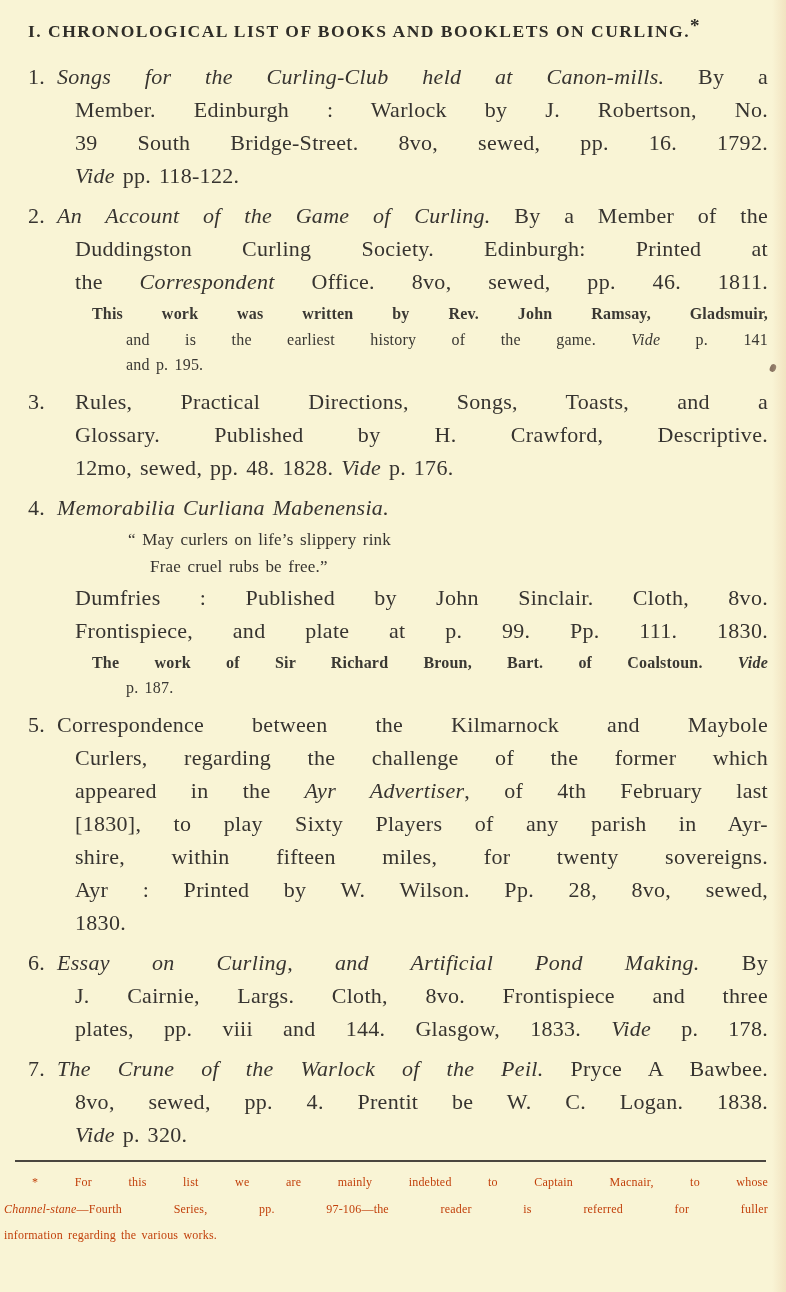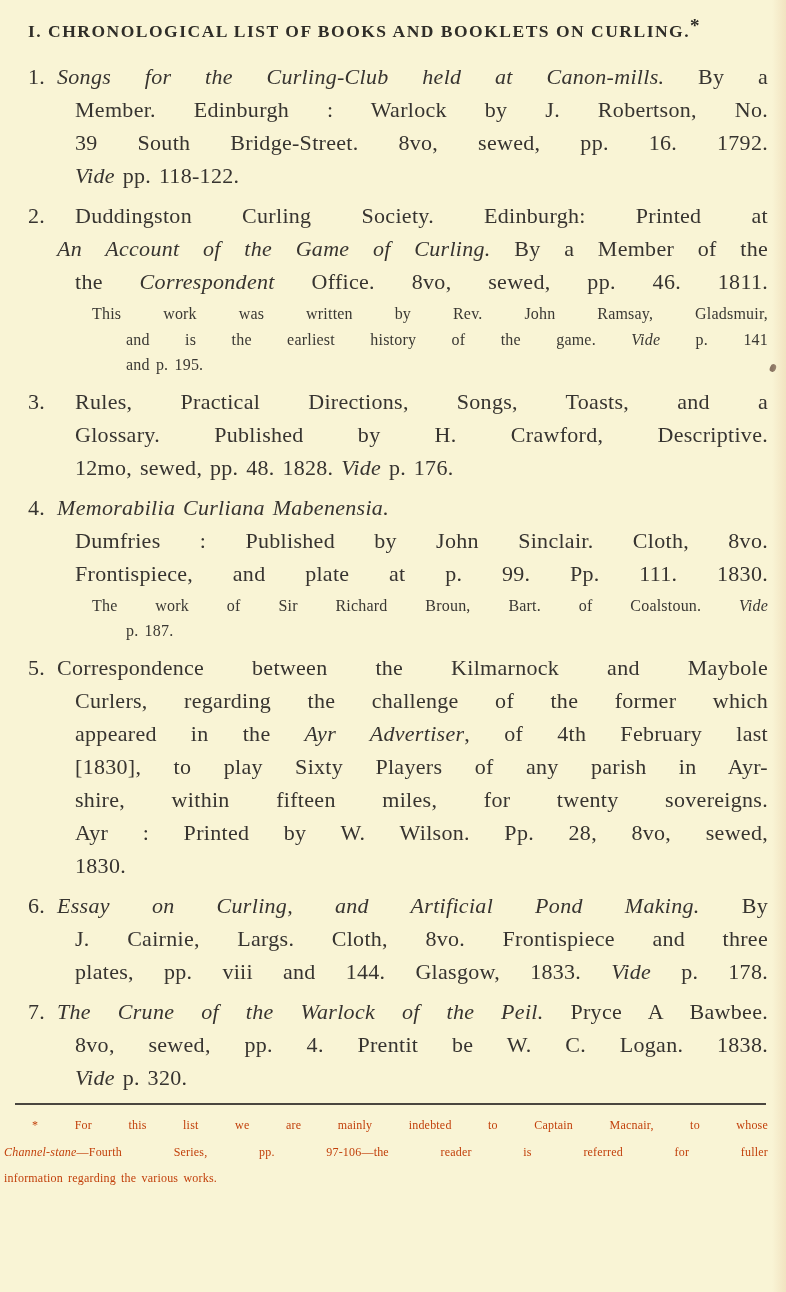--- a/index.html
+++ b/index.html
@@ -15,21 +15,21 @@
   }
   .header sup{font-size:19px;letter-spacing:0;vertical-align:5px;}
   .entry{position:relative;margin-left:47px;margin-top:7px;font-size:22px;line-height:33px;letter-spacing:0.3px;}
   #entries > .entry:first-child{margin-top:0;}
   .entry .num{position:absolute;left:-47px;top:0;width:40px;}
   .bl{text-align:justify;text-align-last:justify;word-spacing:2px;}
   .bl.left{text-align-last:left;}
   .entry > .bl.first{margin-left:-18px;}
   .it{font-style:italic;}
   .noteblock{margin-left:51px;margin-top:3px;font-size:16px;line-height:25.5px;letter-spacing:0.2px;color:#3a3833;}
-  .noteblock .bl.first{margin-left:-34px;}
+  .noteblock .bl.first{margin-left:-34px;font-weight:bold;}
   .verseblock{margin-top:2px;font-size:17px;line-height:27.5px;letter-spacing:0.2px;}
   .verseblock .bl{text-align:left;text-align-last:left;}
   .verseblock .v1{margin-left:53px;}
   .verseblock .v2{margin-left:75px;}
   .rule{height:2.5px;background:#4a463f;width:751px;margin:9px 0 7px -13px;}
   .fnblock{margin-left:-24px;width:764px;font-size:12px;line-height:26.5px;color:#c2410c;font-weight:normal;letter-spacing:0.2px;}
   .fnblock .bl.first{text-indent:28px;}
   .speck{position:absolute;left:770px;top:364px;width:6px;height:8px;border-radius:50% 50% 50% 40%;background:#8a7563;transform:rotate(20deg);}
   .edge{position:absolute;right:0;top:0;width:14px;height:1292px;
     background:linear-gradient(to right,rgba(240,225,190,0),rgba(235,214,176,0.55));}
@@ -43,38 +43,42 @@
     <div id="entries">
         <div class="entry">
           <span class="num">1.</span>
           <div class="bl first"><span class="it">Songs for the Curling-Club held at Canon-mills.</span><span>  By a</span></div>
           <div class="bl"><span>Member.  Edinburgh : Warlock by J. Robertson, No.</span></div>
           <div class="bl"><span>39 South Bridge-Street.  8vo, sewed, pp. 16.  1792.</span></div>
           <div class="bl left"><span class="it">Vide</span><span> pp. 118-122.</span></div>
         </div>
         <div class="entry">
           <span class="num">2.</span>
+          <div class="bl first"><span class="it">An Account of the Game of Curling.</span><span>  By a Member of the</span></div>
           <div class="bl"><span>Duddingston Curling Society.  Edinburgh: Printed at</span></div>
-          <div class="bl first"><span class="it">An Account of the Game of Curling.</span><span>  By a Member of the</span></div>
           <div class="bl"><span>the </span><span class="it">Correspondent</span><span> Office.  8vo, sewed, pp. 46.  1811.</span></div>
           <div class="noteblock">
             <div class="bl first"><span>This work was written by Rev. John Ramsay, Gladsmuir,</span></div>
             <div class="bl"><span>and is the earliest history of the game.  </span><span class="it">Vide</span><span> p. 141</span></div>
             <div class="bl left"><span>and p. 195.</span></div>
           </div>
         </div>
         <div class="entry">
           <span class="num">3.</span>
           <div class="bl"><span>Rules, Practical Directions, Songs, Toasts, and a</span></div>
           <div class="bl"><span>Glossary.  Published by H. Crawford, Descriptive.</span></div>
           <div class="bl left"><span>12mo, sewed, pp. 48.  1828.  </span><span class="it">Vide</span><span> p. 176.</span></div>
         </div>
         <div class="entry">
           <span class="num">4.</span>
           <div class="bl left first"><span class="it">Memorabilia Curliana Mabenensia.</span></div>
+          <div class="verseblock">
+            <div class="bl left v1"><span>“ May curlers on life’s slippery rink</span></div>
+            <div class="bl left v2"><span>Frae cruel rubs be free.”</span></div>
+          </div>
           <div class="bl"><span>Dumfries : Published by John Sinclair.  Cloth, 8vo.</span></div>
           <div class="bl"><span>Frontispiece, and plate at p. 99.  Pp. 111.  1830.</span></div>
           <div class="noteblock">
             <div class="bl first"><span>The work of Sir Richard Broun, Bart. of Coalstoun.  </span><span class="it">Vide</span></div>
             <div class="bl left"><span>p. 187.</span></div>
           </div>
         </div>
         <div class="entry">
           <span class="num">5.</span>
           <div class="bl first"><span>Correspondence between the Kilmarnock and Maybole</span></div>

